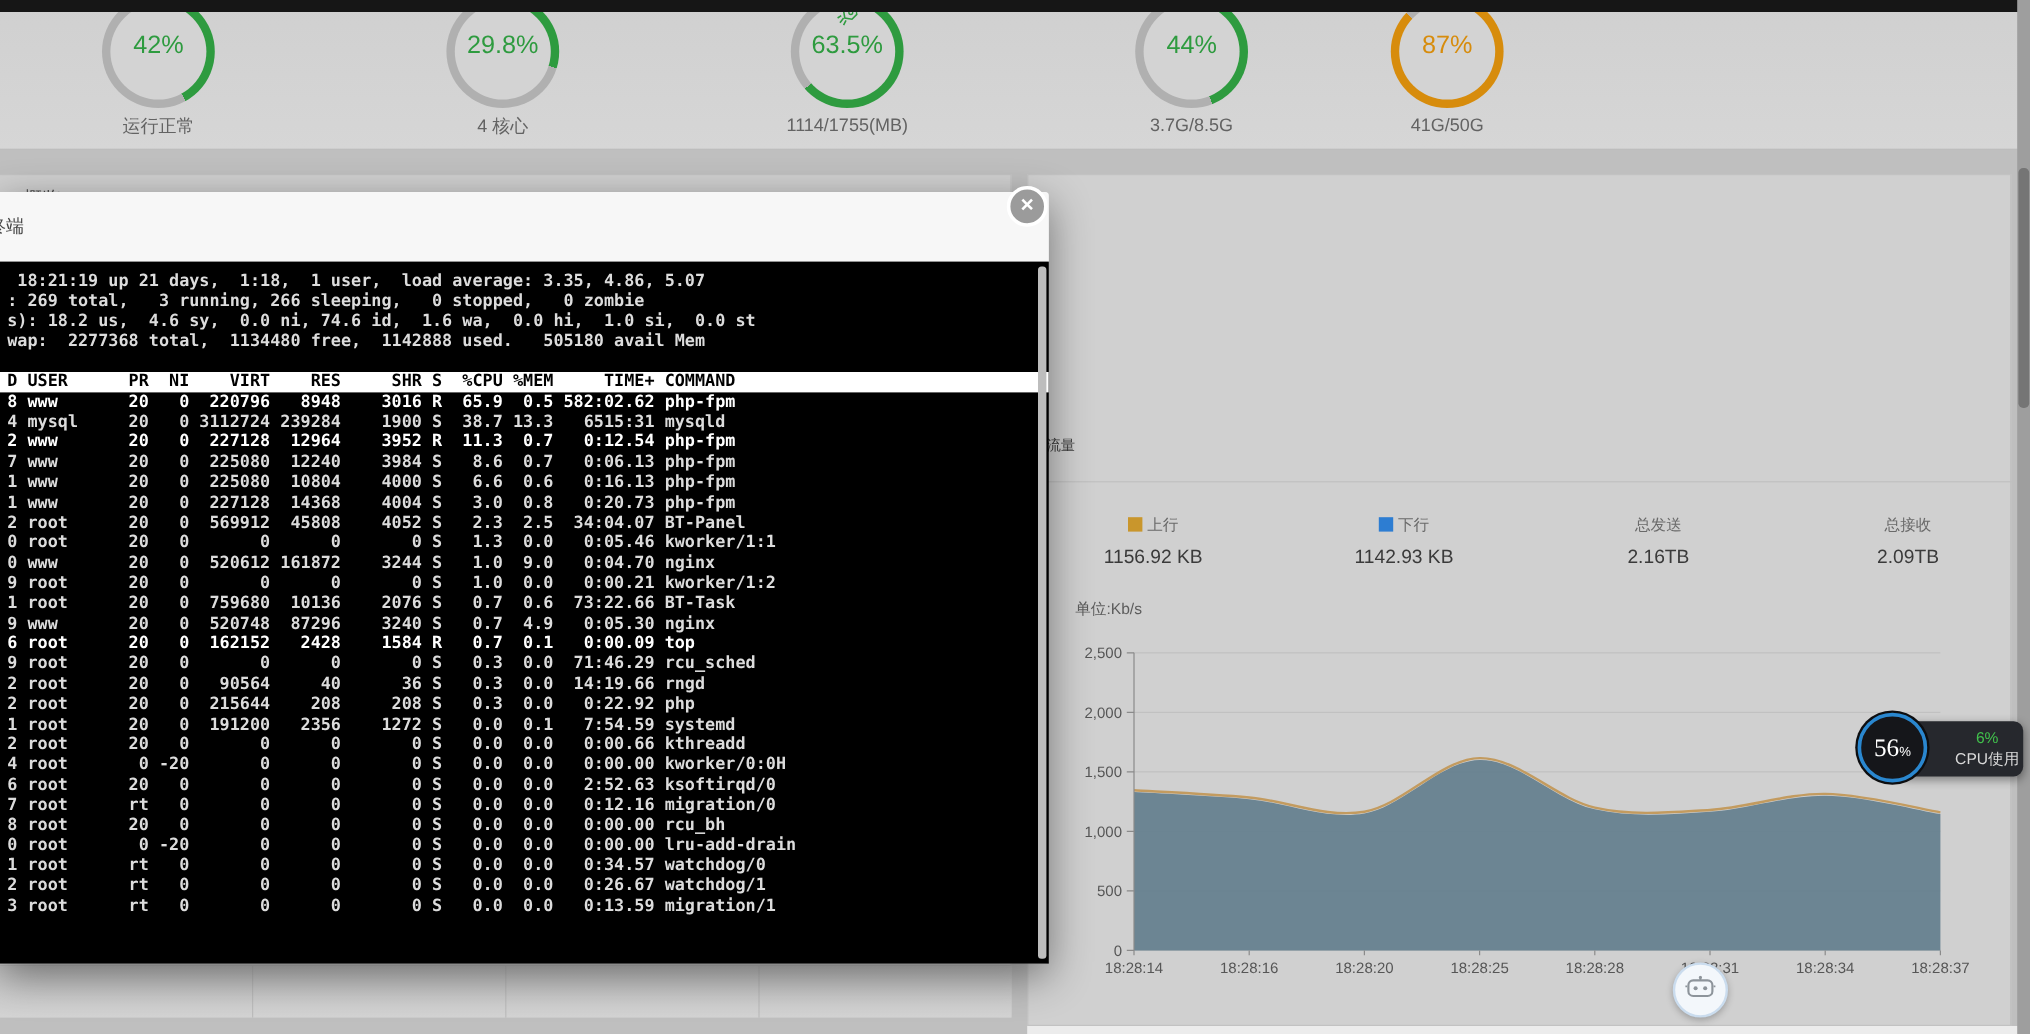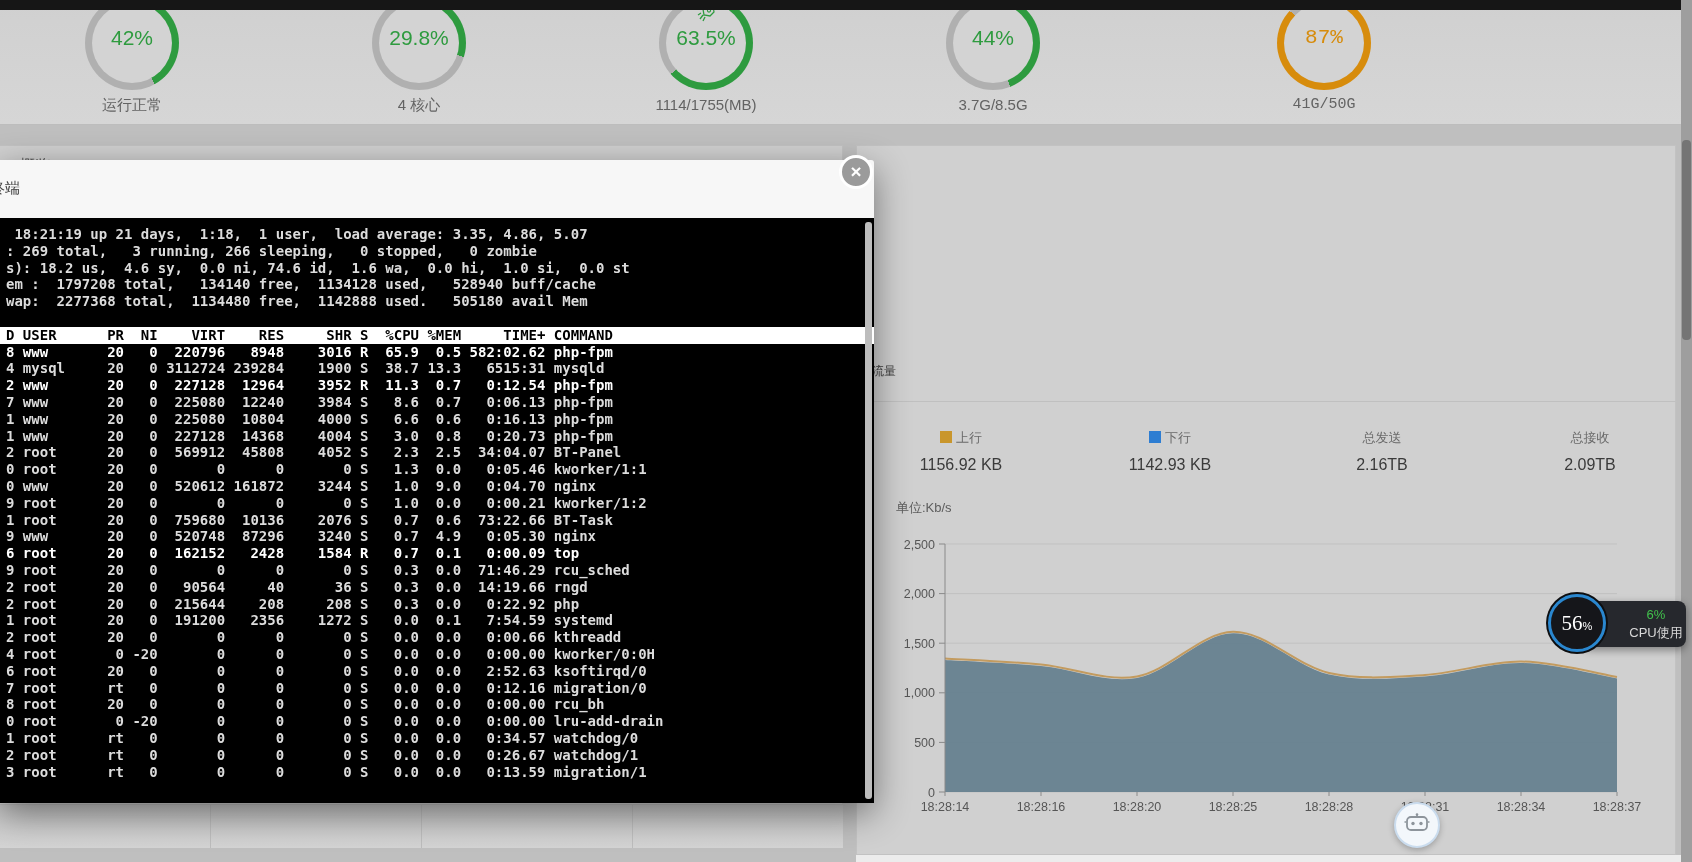--- a/index.html
+++ b/index.html
@@ -89,21 +89,21 @@
         </div>
         <div class="glabel">1114/1755(MB)</div>
       </div>
       <div class="gauge" style="left: 993px;">
         <div class="ring" style="background:conic-gradient(#2e9b3f 44%, #b0b0b0 0)">
           <div class="ring-inner"></div>
           <div class="gval" style="color:#2e9b3f">44%</div>
         </div>
         <div class="glabel">3.7G/8.5G</div>
       </div>
-      <div class="gauge" style="left: 1324px; font-family: Liberation Mono, monospace;">
+      <div class="gauge" style="left: 1206px;">
         <div class="ring" style="background:conic-gradient(#d78c0c 87%, #b0b0b0 0)">
           <div class="ring-inner"></div>
           <div class="gval" style="color:#d78c0c">87%</div>
         </div>
         <div class="glabel">41G/50G</div>
       </div>
     </div>
 </div>
 <div class="top-strip"></div>
 
@@ -185,21 +185,20 @@
 
 <div class="terminal">
   <div class="term-header">
     <div class="term-title">终端</div>
   </div>
   <div class="term-close">×</div>
   <div class="term-body" id="term-body">
       <div class="term-line"> 18:21:19 up 21 days,  1:18,  1 user,  load average: 3.35, 4.86, 5.07</div>
       <div class="term-line">: 269 total,   3 running, 266 sleeping,   0 stopped,   0 zombie</div>
       <div class="term-line">s): 18.2 us,  4.6 sy,  0.0 ni, 74.6 id,  1.6 wa,  0.0 hi,  1.0 si,  0.0 st</div>
-      <div class="term-line">em :  1797208 total,   134140 free,  1134128 used,   528940 buff/cache</div>
       <div class="term-line">wap:  2277368 total,  1134480 free,  1142888 used.   505180 avail Mem</div>
       <div class="term-line blank">&nbsp;</div>
       <div class="term-line hdr">D USER      PR  NI    VIRT    RES     SHR S  %CPU %MEM     TIME+ COMMAND</div>
       <div class="term-line hot">8 www       20   0  220796   8948    3016 R  65.9  0.5 582:02.62 php-fpm</div>
       <div class="term-line">4 mysql     20   0 3112724 239284    1900 S  38.7 13.3   6515:31 mysqld</div>
       <div class="term-line hot">2 www       20   0  227128  12964    3952 R  11.3  0.7   0:12.54 php-fpm</div>
       <div class="term-line">7 www       20   0  225080  12240    3984 S   8.6  0.7   0:06.13 php-fpm</div>
       <div class="term-line">1 www       20   0  225080  10804    4000 S   6.6  0.6   0:16.13 php-fpm</div>
       <div class="term-line">1 www       20   0  227128  14368    4004 S   3.0  0.8   0:20.73 php-fpm</div>
       <div class="term-line">2 root      20   0  569912  45808    4052 S   2.3  2.5  34:04.07 BT-Panel</div>

